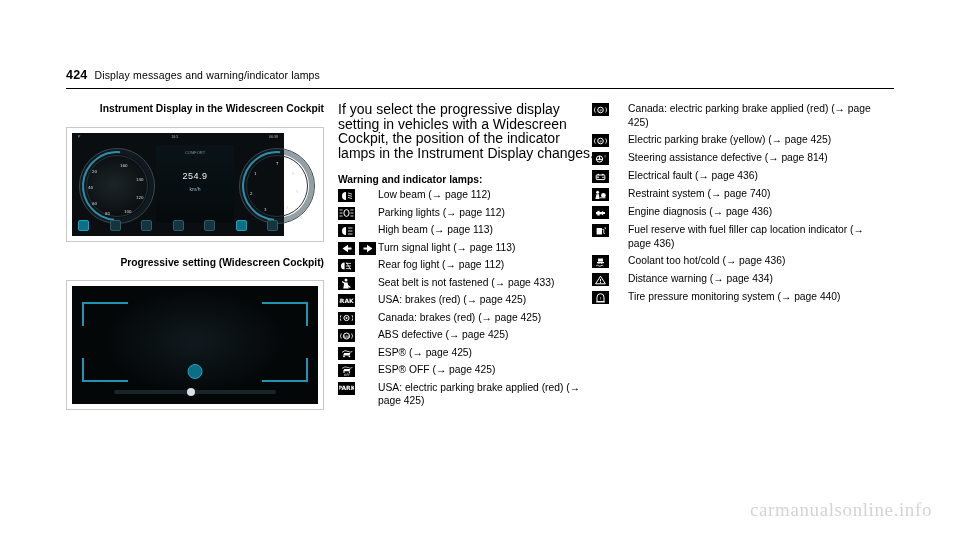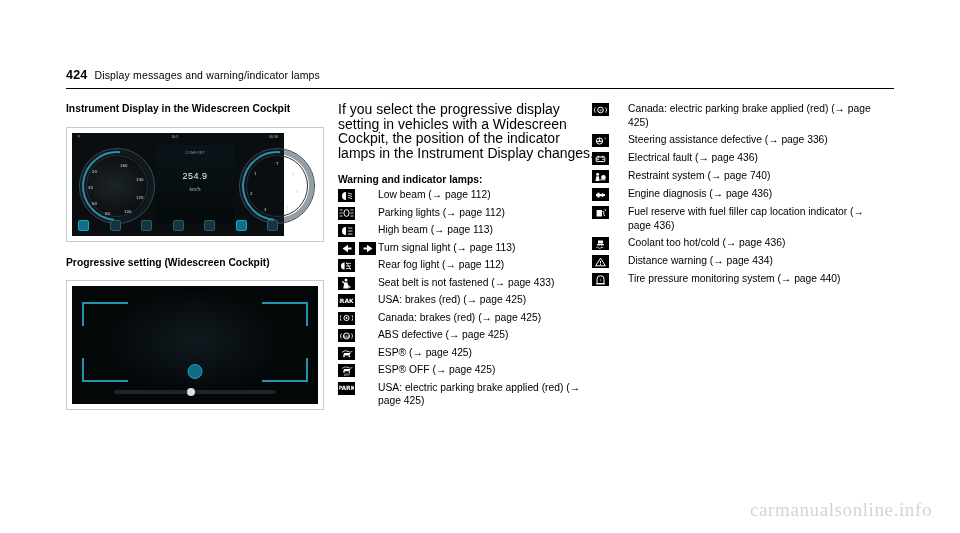--- a/index.html
+++ b/index.html
@@ -51,20 +51,21 @@
   }
   .col-1 { left: 66px;  width: 258px; }
   .col-2 { left: 338px; width: 258px; }
   .col-3 { left: 592px; width: 282px; }
 
   .section-title {
     font-size: 10.3px;
     font-weight: bold;
     line-height: 14.5px;
     margin: 0 0 6px 0;
+    text-align: right;
   }
   .body-text {
     font-size: 14px;
     line-height: 14.6px;
     margin: 0;
   }
 
   
   .figure {
     border: 1px solid #c9c9c9;
@@ -589,34 +590,49 @@
             <g stroke="#fff" stroke-width="0.8">
               <path d="M1.3 2.4 a4.4 4.4 0 0 0 0 5.2"></path>
               <path d="M11.7 2.4 a4.4 4.4 0 0 1 0 5.2"></path>
             </g>
           </svg>
       </div>
     </div>
     <div class="legend-text">Canada: electric parking brake applied (red) (→ page 425)</div>
   </div>
 
+  <div class="legend-row">
+    <div class="legend-icons">
+      <div class="icon-box filled">
+        <svg width="13" height="10" viewBox="0 0 13 10">
+            <circle cx="6.5" cy="5" r="2.8" fill="none" stroke="#fff" stroke-width="1"></circle>
+            <text x="6.5" y="6.5" font-size="3.6" fill="#fff" text-anchor="middle" font-family="DejaVu Sans">P</text>
+            <g stroke="#fff" stroke-width="0.8">
+              <path d="M1.3 2.4 a4.4 4.4 0 0 0 0 5.2"></path>
+              <path d="M11.7 2.4 a4.4 4.4 0 0 1 0 5.2"></path>
+            </g>
+          </svg>
+      </div>
+    </div>
+    <div class="legend-text">Electric parking brake (yellow) (→ page 425)</div>
+  </div>
 
   <div class="legend-row">
     <div class="legend-icons">
       <div class="icon-box filled">
         <svg width="13" height="10" viewBox="0 0 13 10">
             <circle cx="5.5" cy="5" r="3.1" fill="none" stroke="#fff" stroke-width="1"></circle>
             <circle cx="5.5" cy="5" r="1" fill="#fff"></circle>
             <line x1="2.5" y1="5.6" x2="8.5" y2="5.6" stroke="#fff" stroke-width="0.9"></line>
             <line x1="5.5" y1="4" x2="5.5" y2="2" stroke="#fff" stroke-width="0.9"></line>
             <text x="11" y="4.4" font-size="4" fill="#fff" text-anchor="middle" font-family="DejaVu Sans">!</text>
           </svg>
       </div>
     </div>
-    <div class="legend-text">Steering assistance defective (→ page 336)</div>
+    <div class="legend-text">Steering assistance defective (→ page 814)</div>
   </div>
 
   <div class="legend-row">
     <div class="legend-icons">
       <div class="icon-box filled">
         <svg width="13" height="10" viewBox="0 0 13 10">
             <rect x="2.2" y="3" width="8.6" height="4.6" rx="0.6" fill="none" stroke="#fff" stroke-width="1"></rect>
             <rect x="3.4" y="1.9" width="1.8" height="1.2" fill="#fff"></rect>
             <rect x="7.8" y="1.9" width="1.8" height="1.2" fill="#fff"></rect>
             <line x1="4" y1="4.2" x2="4" y2="6.4" stroke="#fff" stroke-width="0.8"></line>

